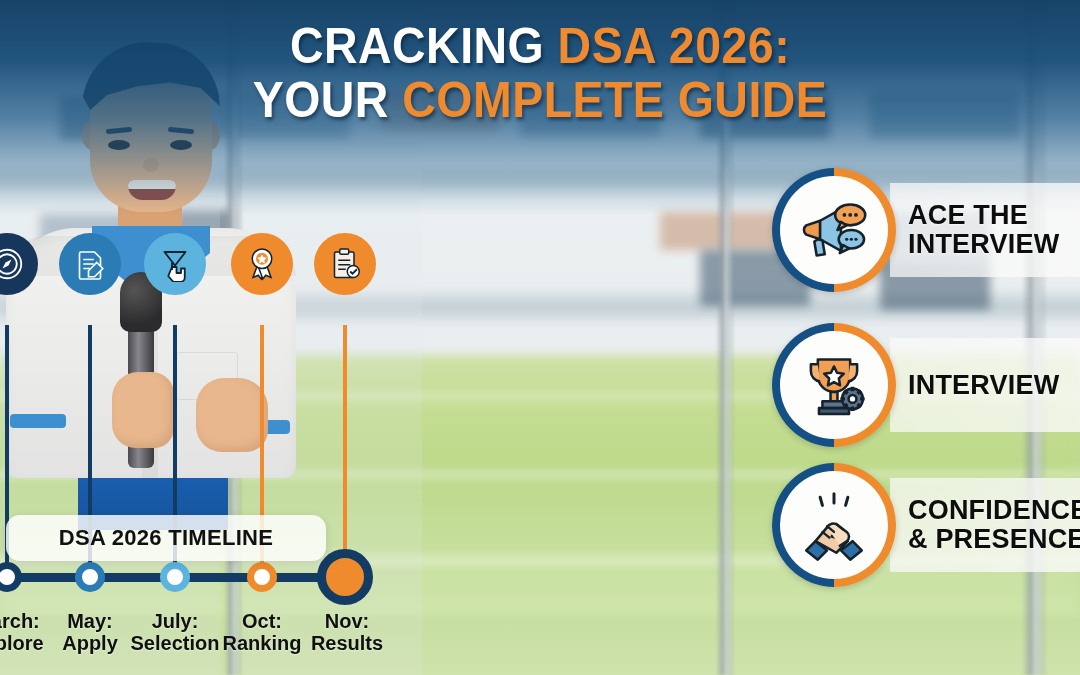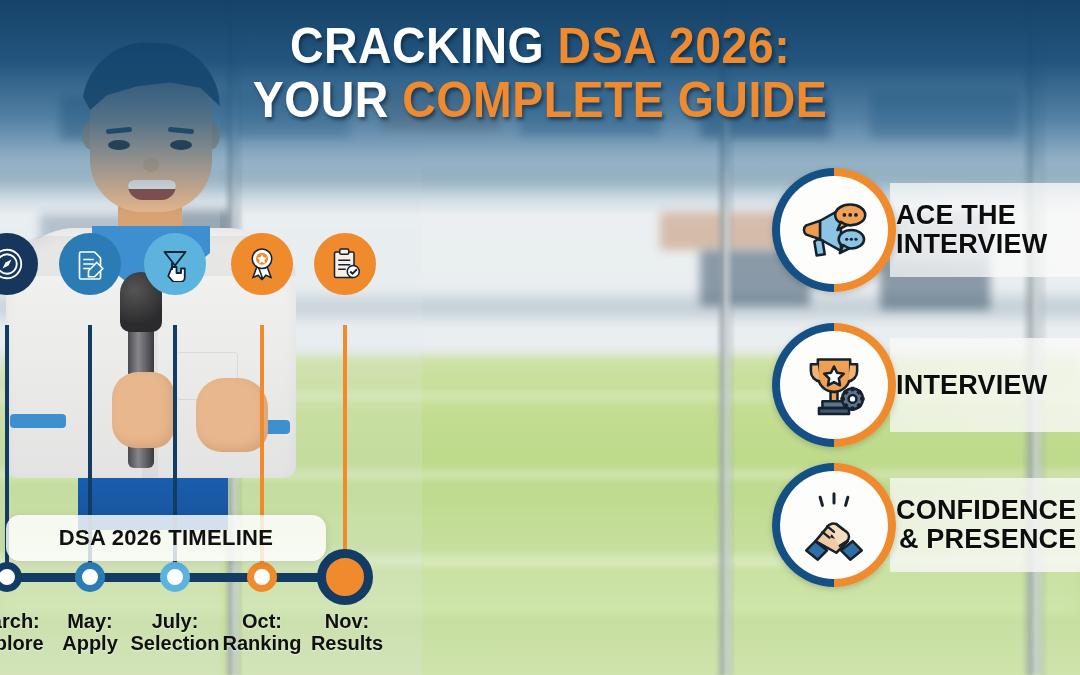--- a/index.html
+++ b/index.html
@@ -192,25 +192,25 @@
     background:
       conic-gradient(from 0deg, #ef8a2d 0deg 180deg, #155084 180deg 360deg);
     display:flex; align-items:center; justify-content:center; flex:0 0 124px;
     box-shadow:0 2px 6px rgba(0,0,0,.18);
   }
   .ring-inner {
     width:108px; height:108px; border-radius:50%;
     background:#fdfdfc; display:flex; align-items:center; justify-content:center;
   }
   .feat-label {
-    position:relative; font-size:27px; font-weight:900;
+    position:relative; margin-left:12px; font-size:27px; font-weight:900;
     line-height:1.06; color:#0d0d0d; letter-spacing:.2px; white-space:nowrap;
     text-shadow:0 1px 2px rgba(255,255,255,.6);
   }
-  .feat-label .l2 { display:block;text-align:right; }
+  .feat-label .l2 { display:block; }
 
   
   .banner {
     position:absolute; left:0; right:0; top:610px; height:65px;
     background:#154a75; display:flex; align-items:center; justify-content:center;
   }
   .banner span {
     color:#fff; font-size:28px; font-weight:900; letter-spacing:.6px;
     transform:scaleX(.95); text-shadow:1px 2px 3px rgba(0,0,0,.38);
   }

